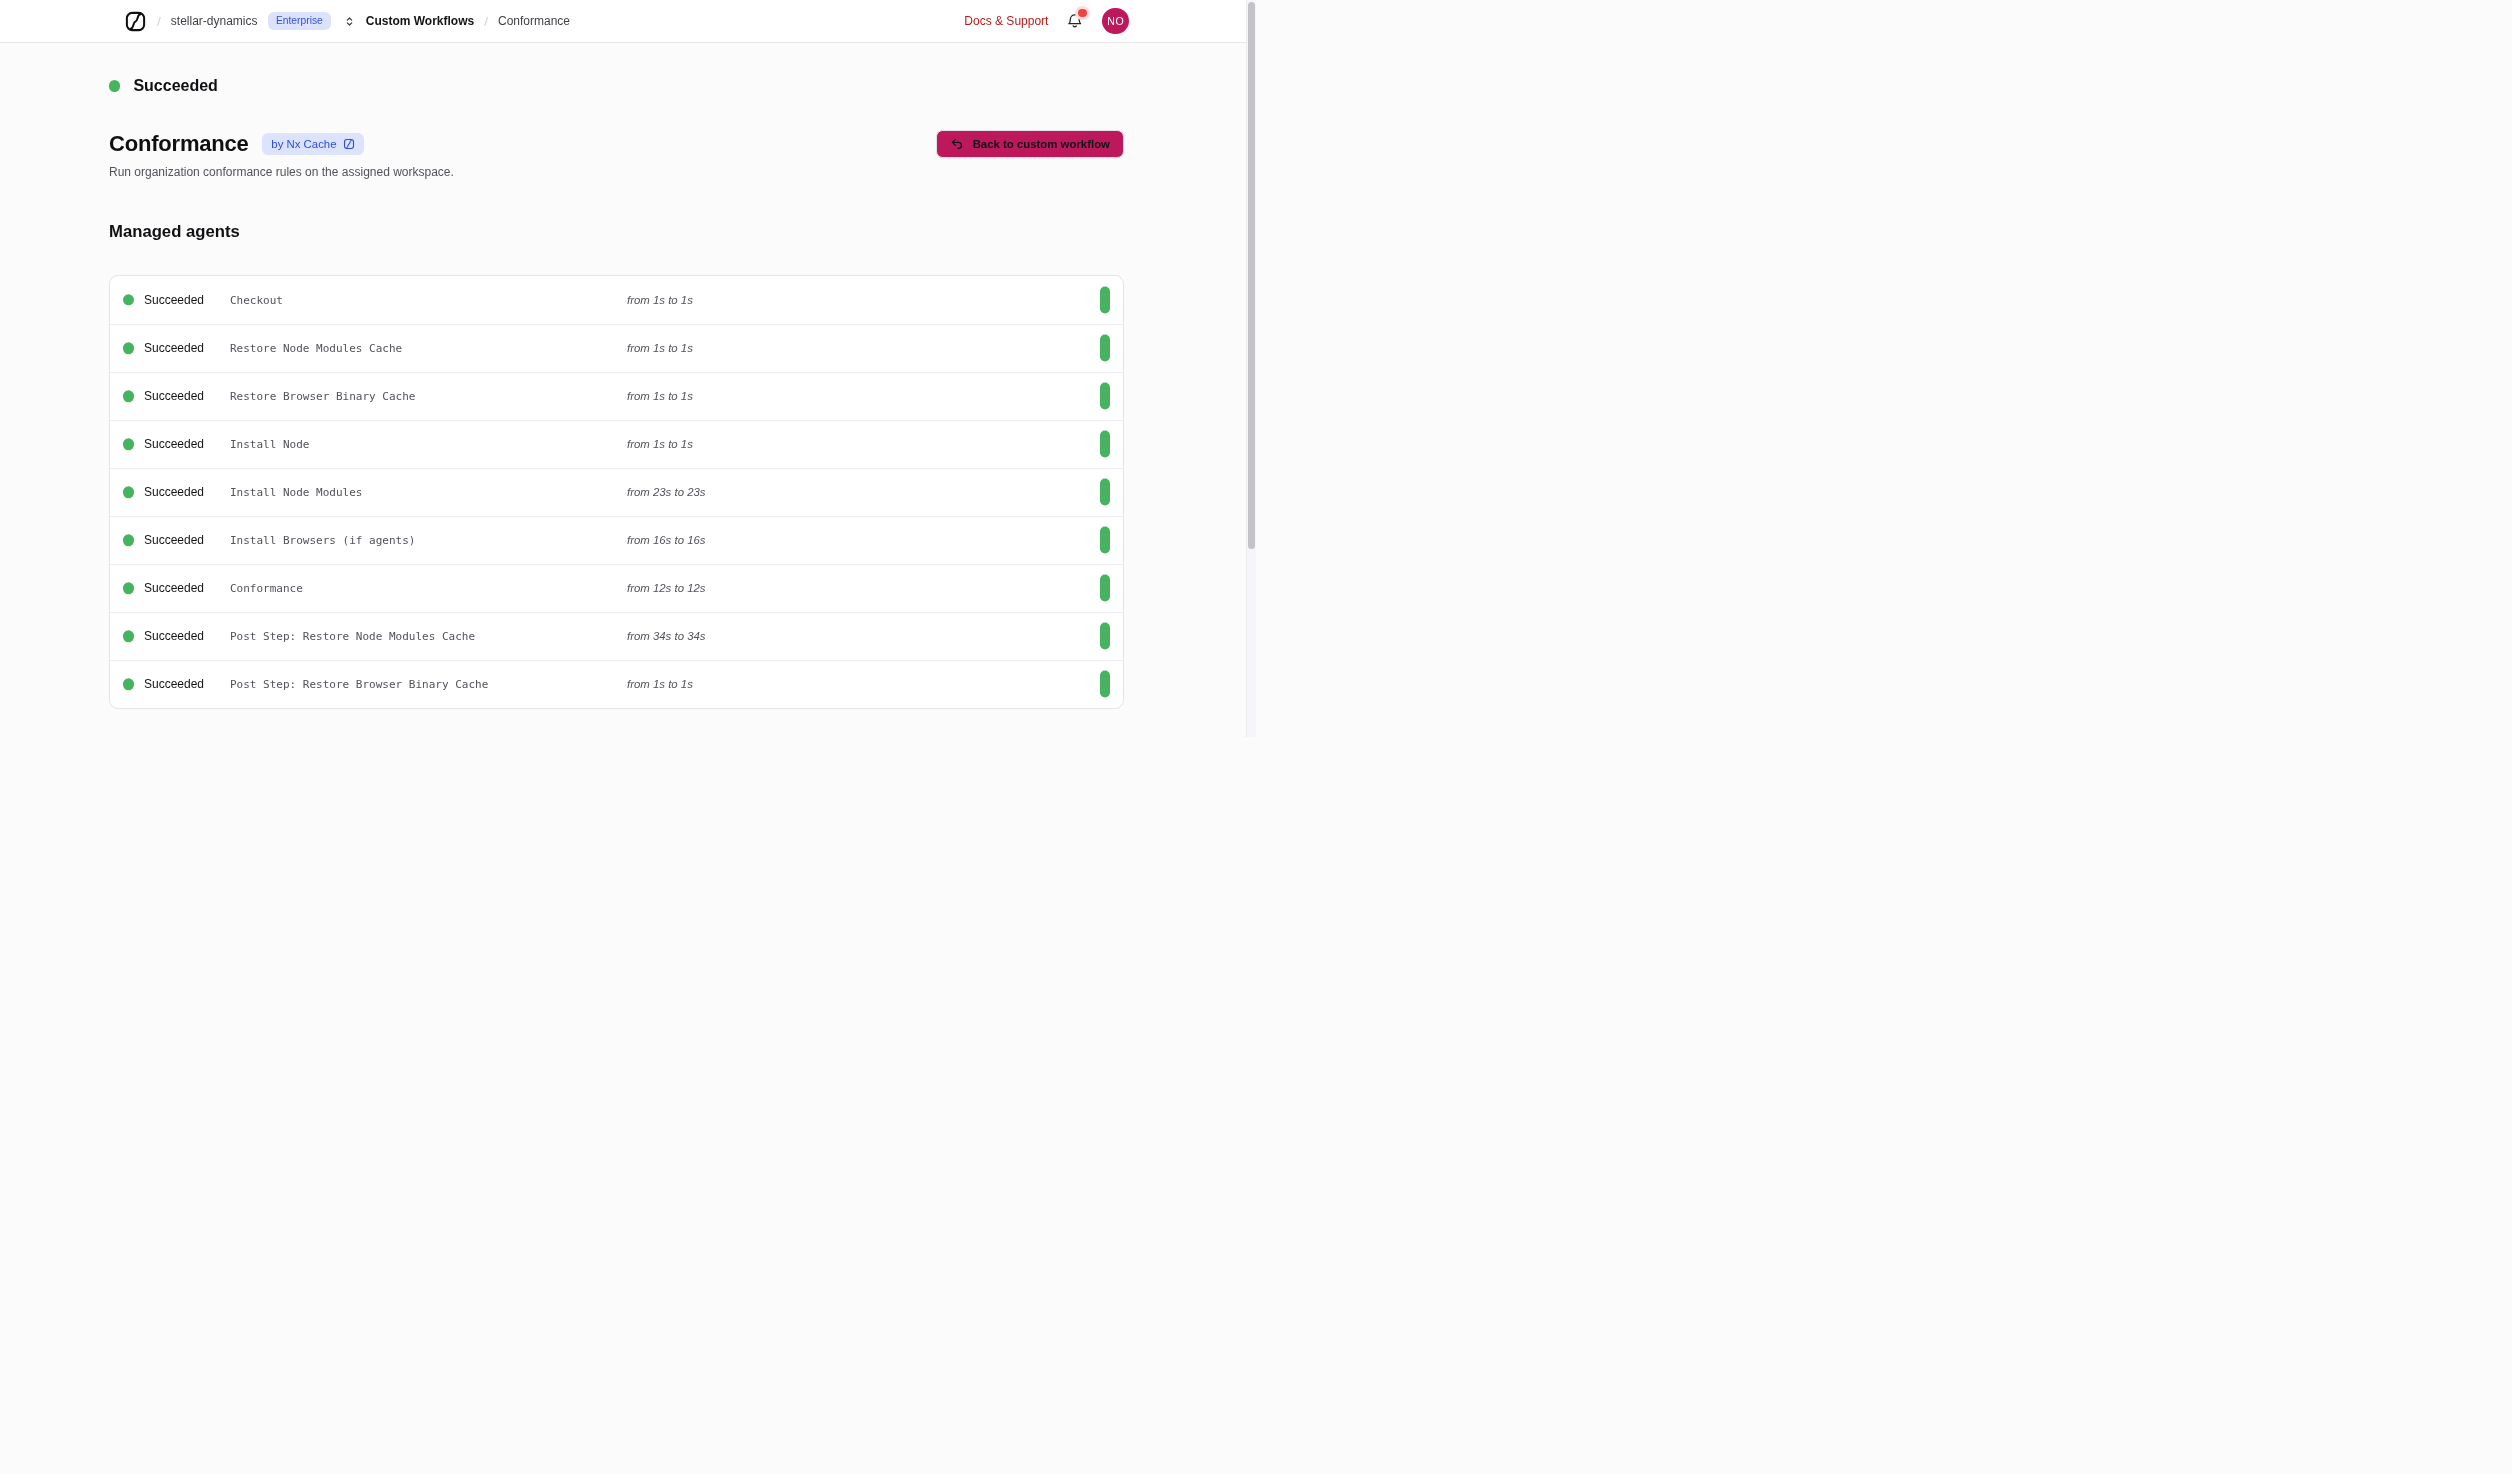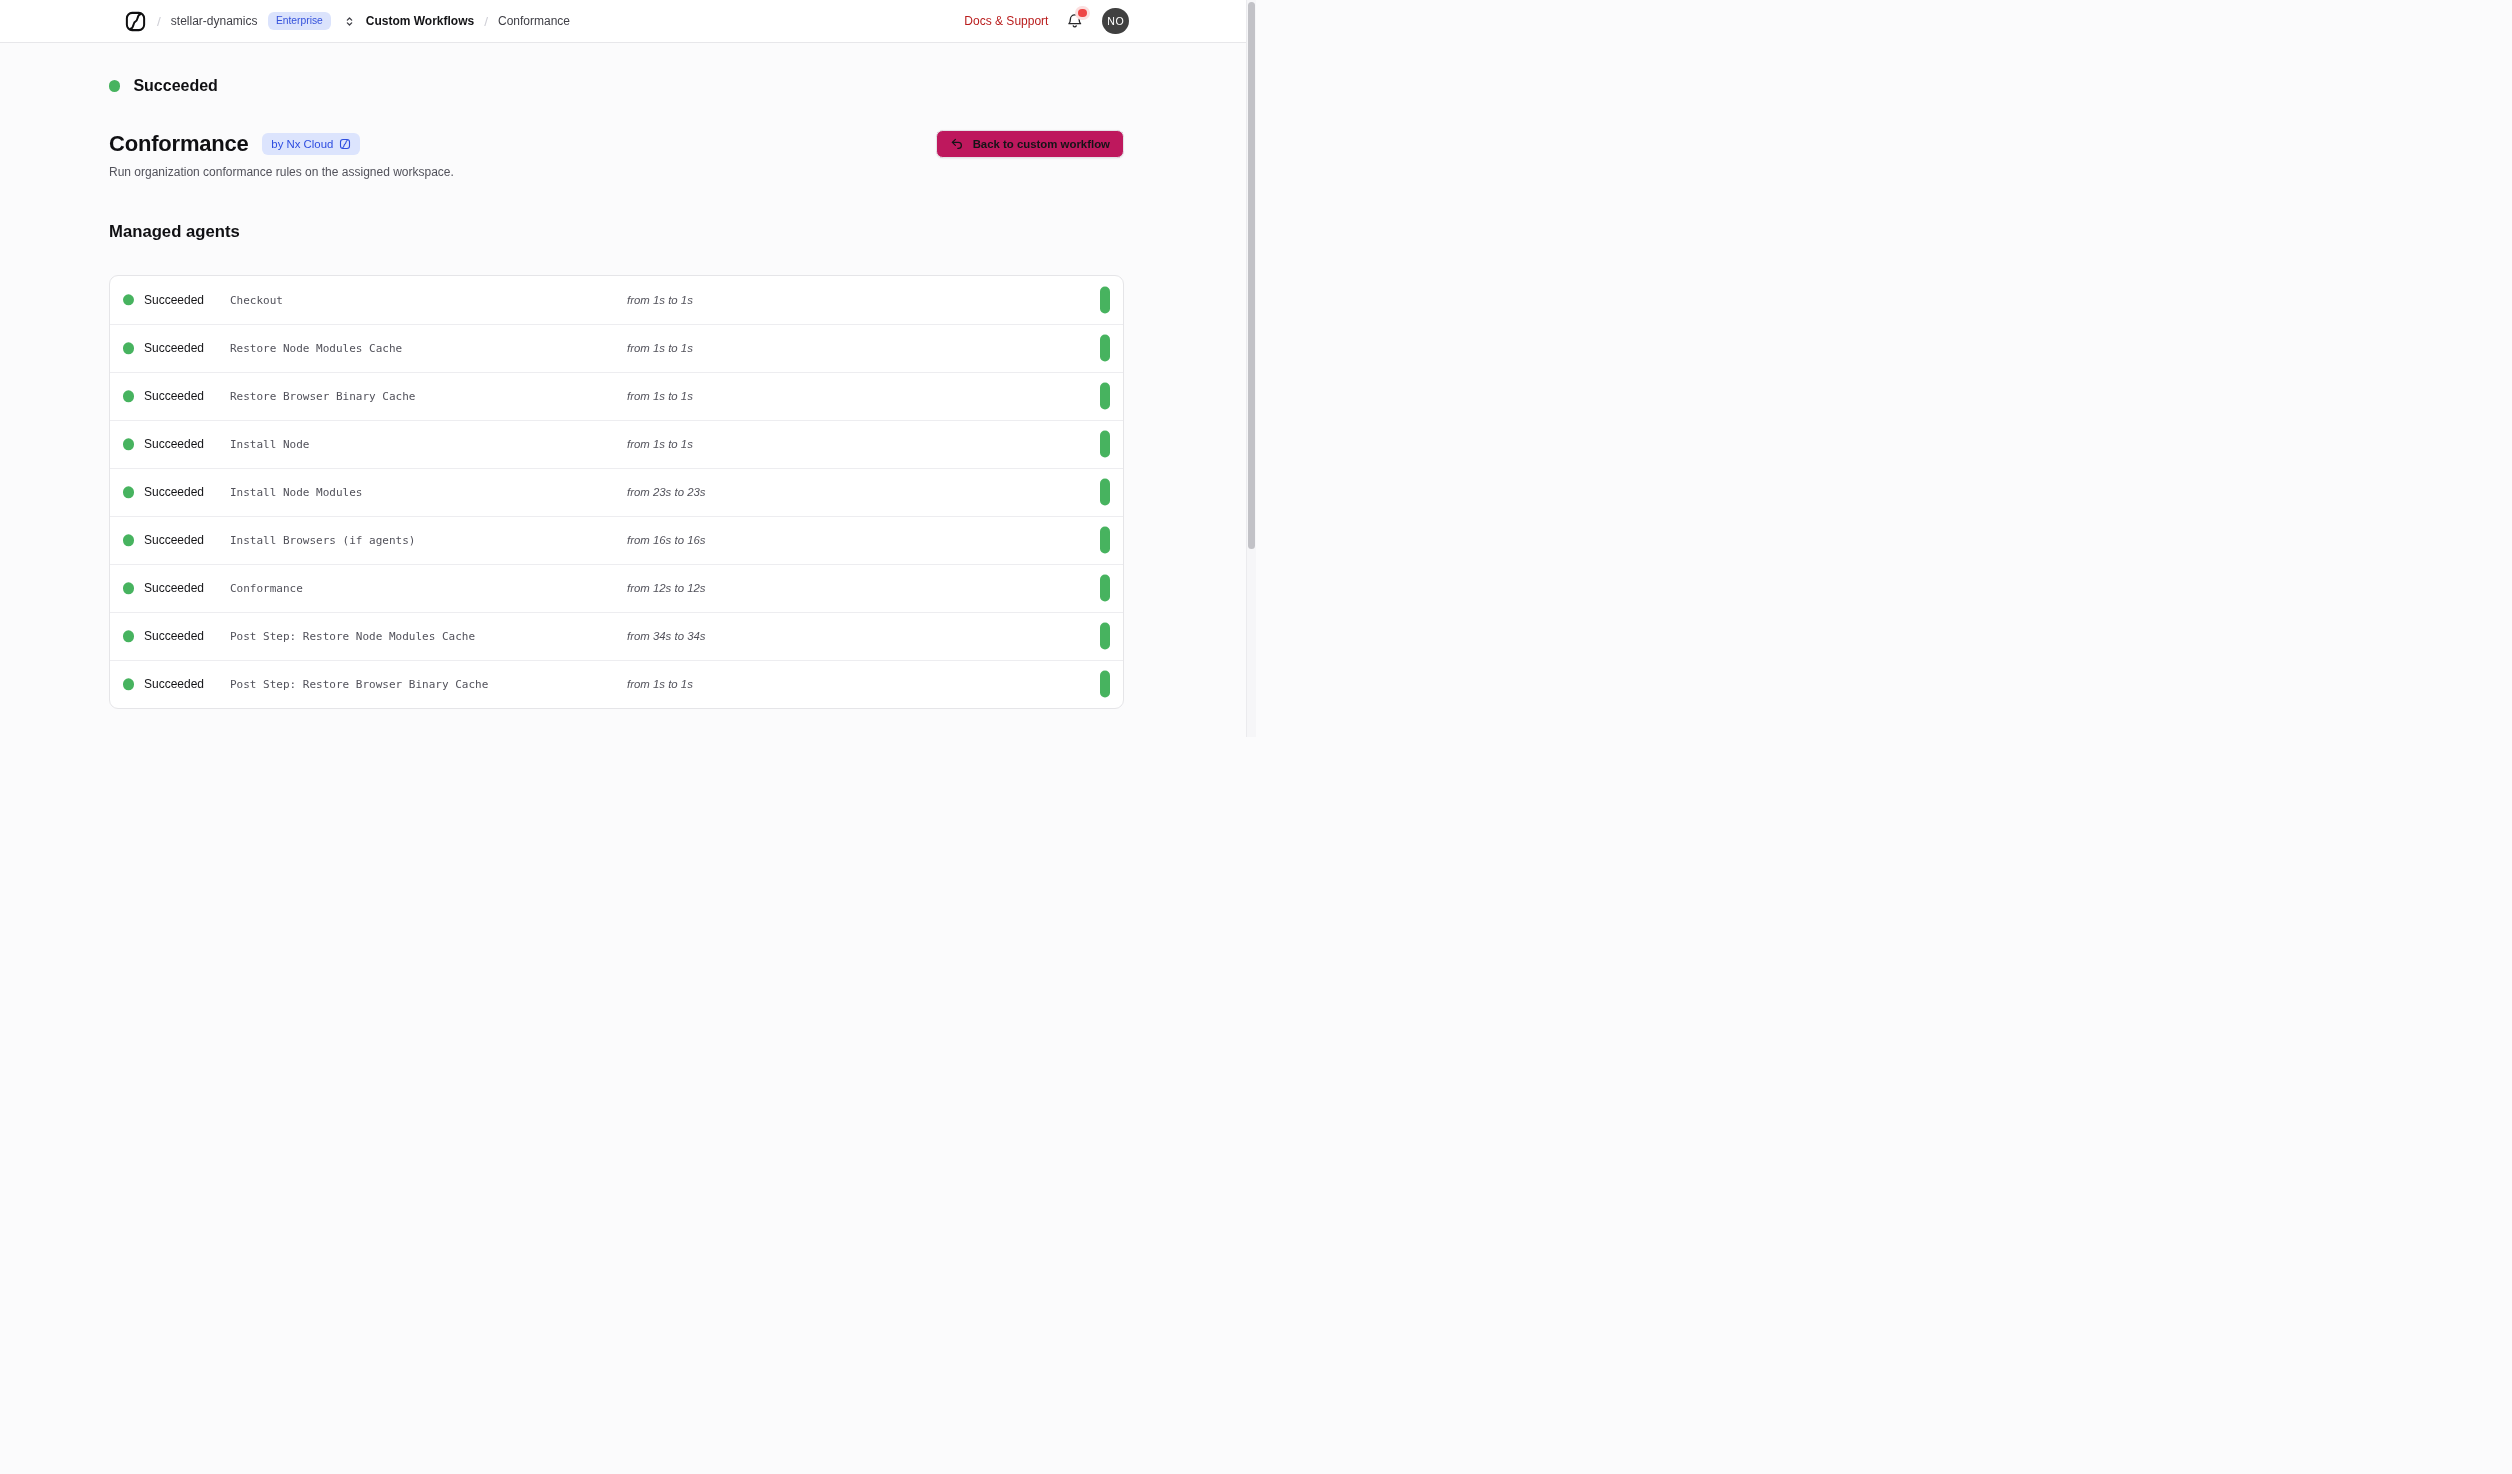--- a/index.html
+++ b/index.html
@@ -29,21 +29,21 @@
   .crumb-section { font-size:12px; font-weight:700; color:#141417; cursor:pointer; }
   .crumb-page { font-size:12px; color:#3f3f46; }
   .topbar-right { margin-left:auto; display:flex; align-items:center; gap:18px; }
   .docs-link { font-size:12px; color:#b91c1c; cursor:pointer; }
   .bell-wrap { position:relative; width:18px; height:18px; cursor:pointer; }
   .bell-dot {
     position:absolute; top:-3px; right:-2.3px; width:8.4px; height:8.4px;
     border-radius:50%; background:#ee4444; box-shadow:0 0 0 3px #fbdfdf;
   }
   .avatar {
-    width:26.6px; height:26.6px; border-radius:50%; background:#404040;
+    width:26.6px; height:26.6px; border-radius:50%; background:#be185d;
     color:#fff; font-size:10.6px; display:flex; align-items:center; justify-content:center;
     letter-spacing:0.4px; cursor:pointer;
   }
   
   .main { padding-left:109px; width:1130px; }
   .status-line { margin-top:34px; display:flex; align-items:center; gap:13px; }
   .status-dot-lg { width:11.4px; height:11.4px; border-radius:50%; background:#47b35f; }
   .status-label-lg { font-size:16px; font-weight:600; color:#101013; }
   .workspace-title { margin-top:30px; font-size:18px; font-weight:700; color:#101013; }
   .section-row { margin-top:35px; display:flex; align-items:center; width:1015px; }
@@ -143,21 +143,21 @@
   <div class="status-line">
     <span class="status-dot-lg"></span>
     <span class="status-label-lg">Succeeded</span>
   </div>
 
 
   <div class="section-row">
     <div class="wf-title-group">
       <span class="wf-title">Conformance</span>
       <span class="nx-badge">
-        <span>by Nx Cloud</span>
+        <span>by Nx Cache</span>
         <svg width="12" height="12" viewBox="0 0 24 24" fill="none" stroke="#2e4de0" stroke-width="2.2" stroke-linecap="round" stroke-linejoin="round">
           <rect x="3" y="3" width="18" height="18" rx="5"></rect>
           <path d="M7.5 19 C 10.5 19, 9.3 13, 12 12 C 14.7 11, 13.5 5, 16.5 5"></path>
         </svg>
       </span>
     </div>
     <button class="back-btn">
       <svg width="14.4" height="14.4" viewBox="0 0 24 24" fill="none" stroke="#141417" stroke-width="2" stroke-linecap="round" stroke-linejoin="round">
         <path d="M9 14 L4 9 L9 4"></path>
         <path d="M4 9 H14 a5 5 0 0 1 5 5 v0 a5 5 0 0 1 -5 5 h-1"></path>

